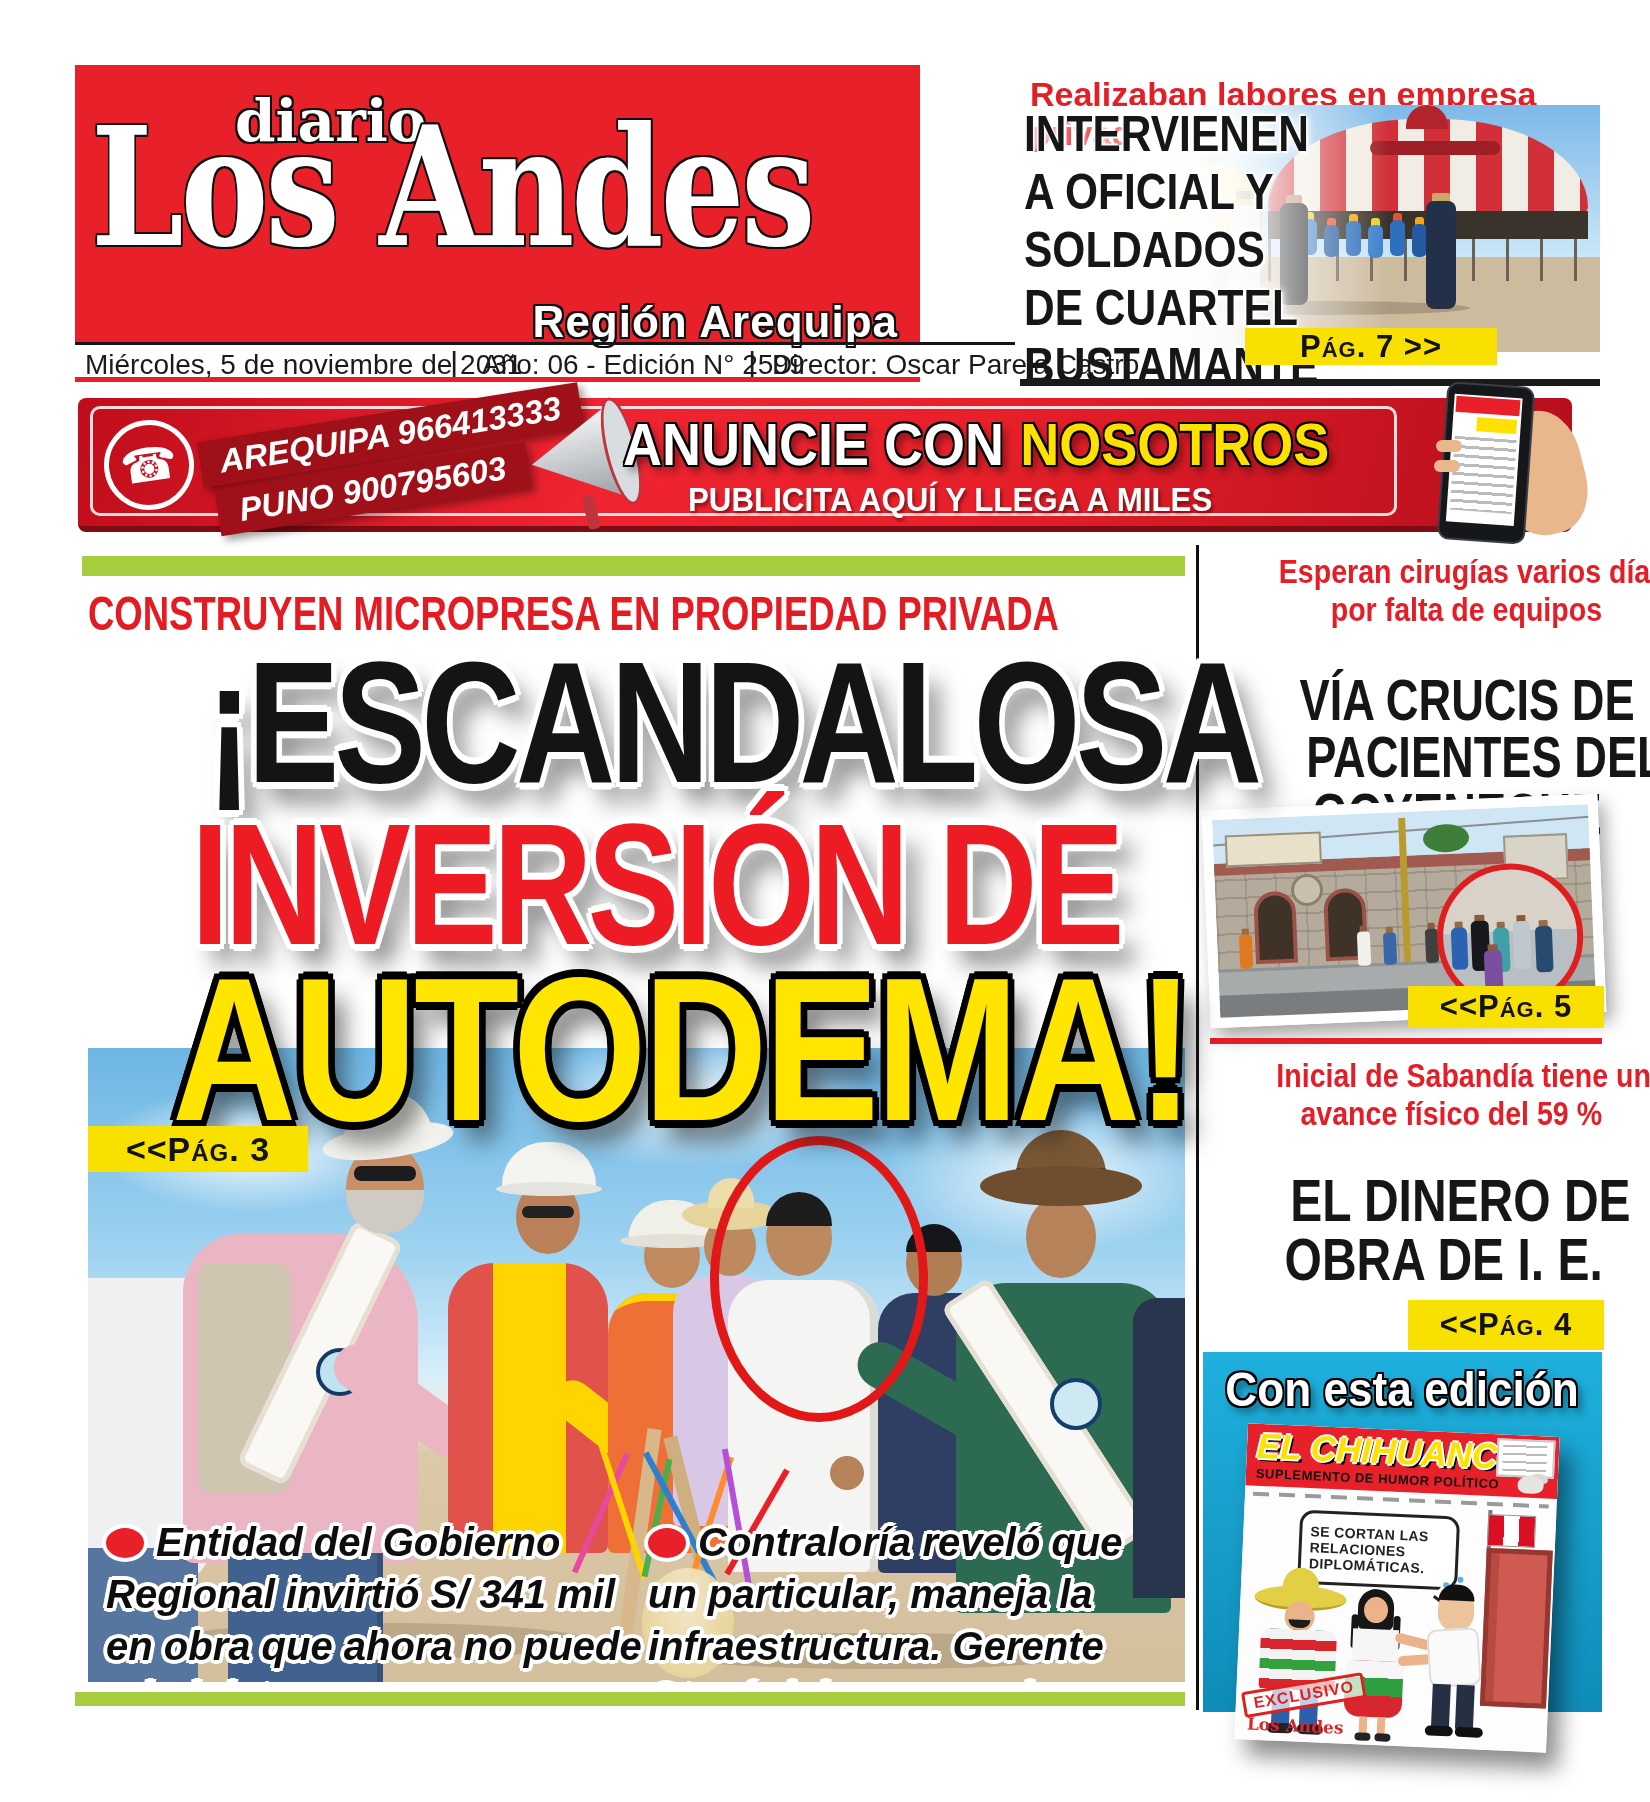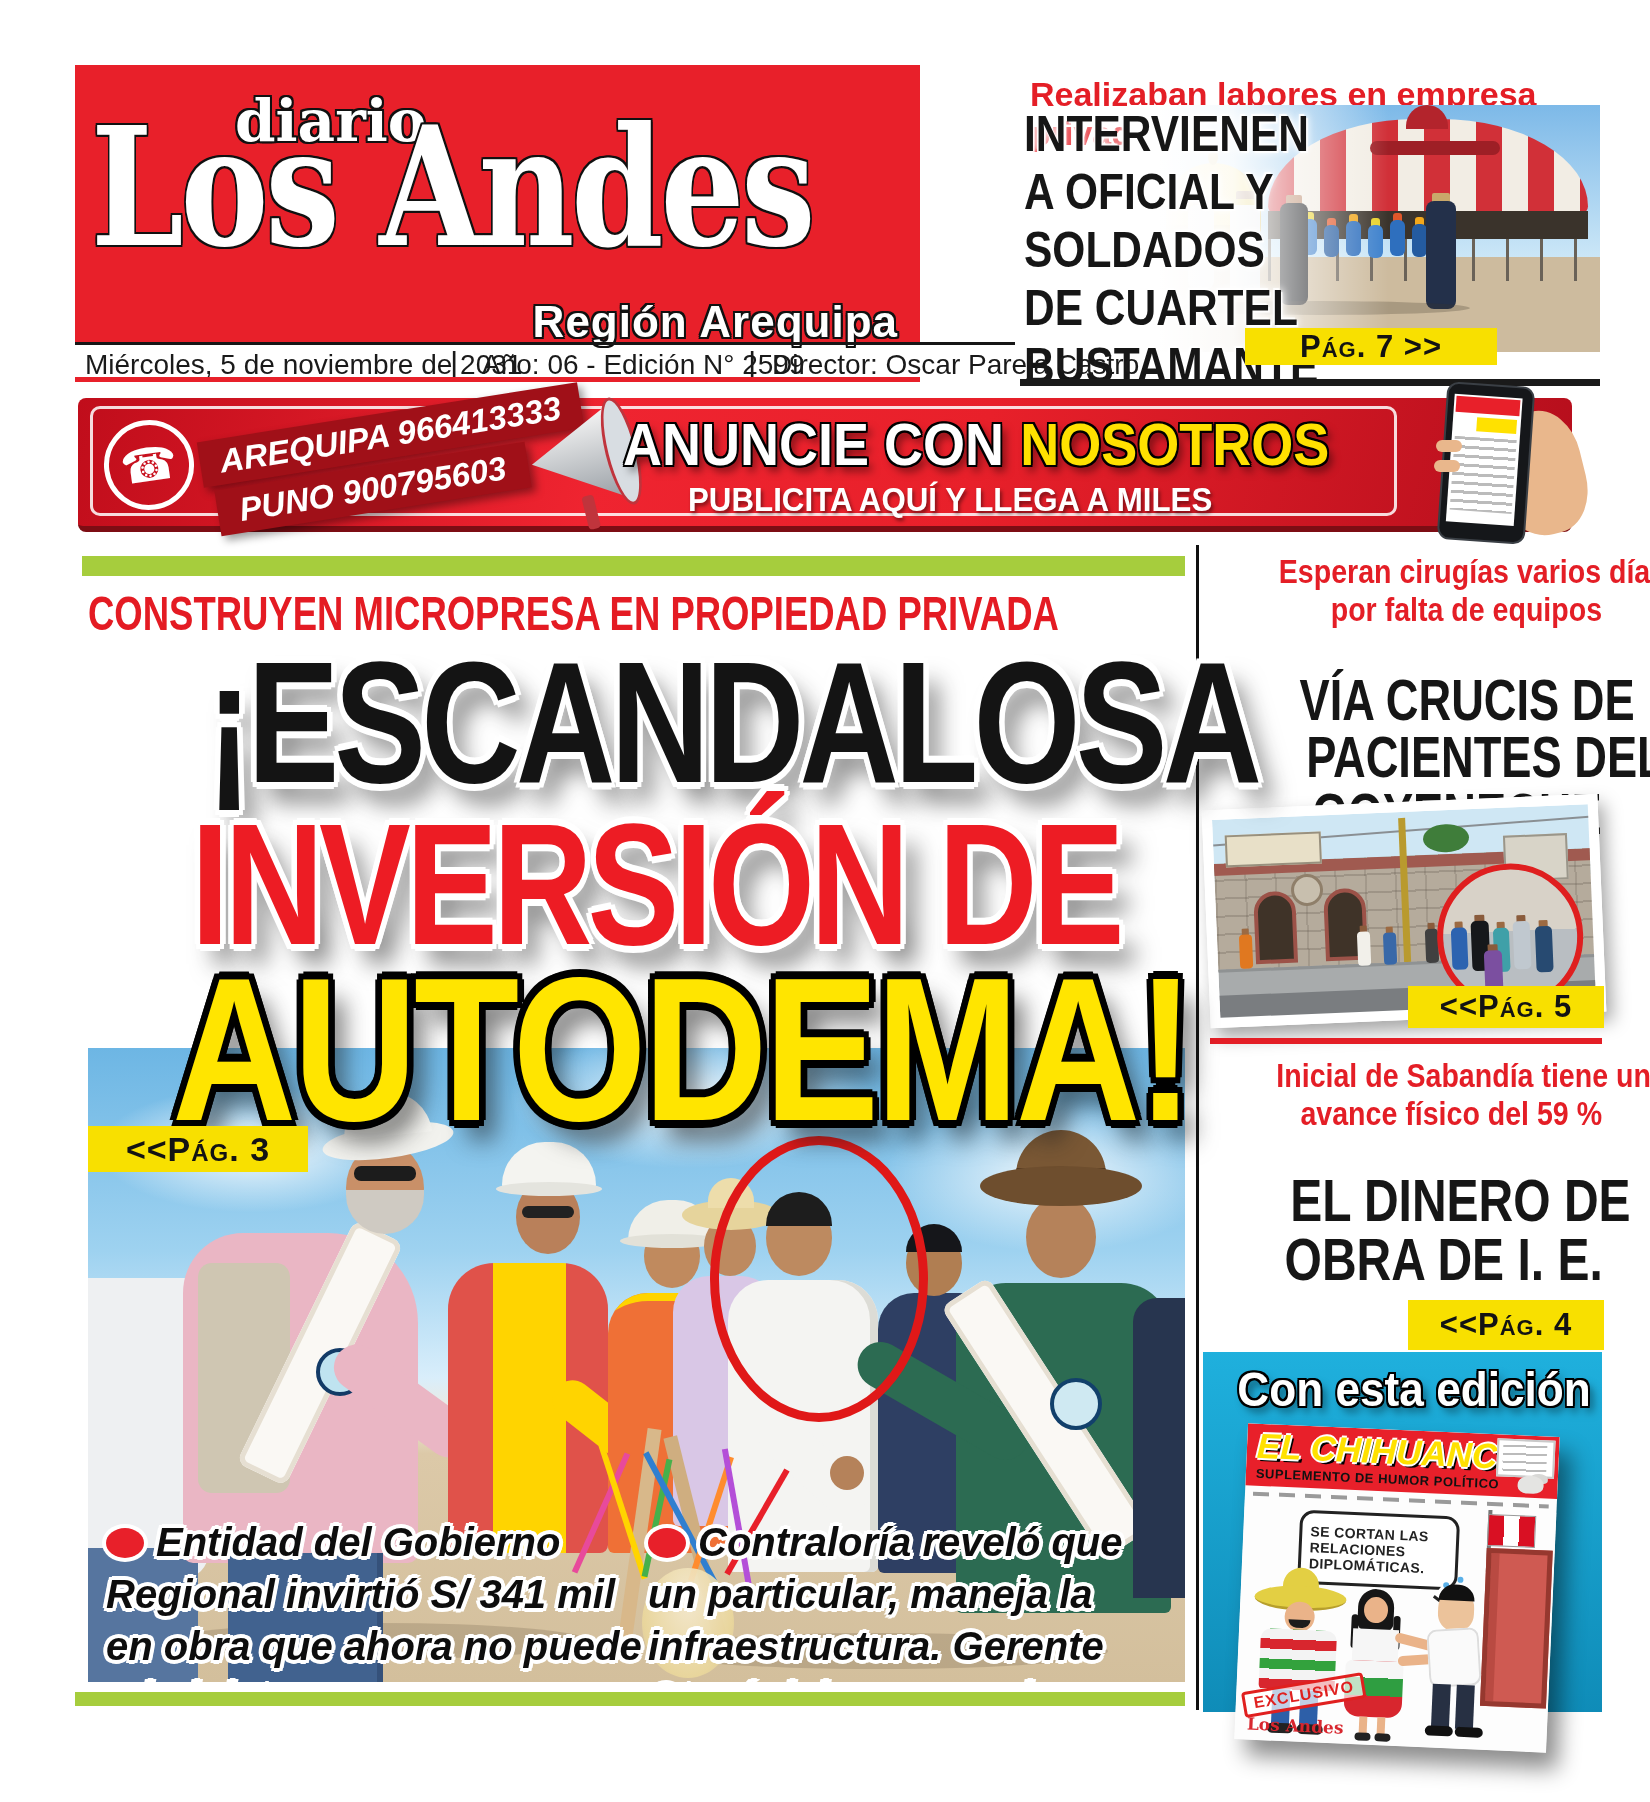--- a/index.html
+++ b/index.html
@@ -304,21 +304,21 @@
     <div><span class="cond r" style="transform:scaleX(.84);font-size:34px;">Inicial de Sabandía tiene un</span></div>
     <div><span class="cond r" style="transform:scaleX(.84);font-size:34px;">avance físico del 59 %</span></div>
   </div>
   <div class="abs head-r" style="left:1205px;top:1128px;width:397px;">
     <div><span class="cond r" style="transform:scaleX(.8);font-size:60px;">EL DINERO DE</span></div>
     <div><span class="cond r" style="transform:scaleX(.8);font-size:60px;">OBRA DE I. E.</span></div>
   </div>
   <div class="abs ptag" style="left:1408px;top:1300px;width:196px;height:50px;">&lt;&lt;Pág. 4</div>
 
   <div class="abs" style="left:1203px;top:1352px;width:399px;height:360px;background:linear-gradient(180deg,#1fb0dd,#0f8cb8);">
-    <div class="abs" style="left:0;top:10px;width:399px;text-align:center;padding-left:12px;">
+    <div class="abs" style="left:0;top:10px;width:399px;text-align:center;">
       <span class="cond c ob-s" style="transform:scaleX(.92);font-size:48px;font-weight:900;color:#fff;">Con esta edición</span>
     </div>
 
     <div class="abs" style="left:38px;top:78px;width:312px;height:316px;background:#fdfdfd;transform:rotate(2.5deg);
                 box-shadow:12px 16px 22px rgba(0,0,0,.45);overflow:hidden;">
       <div class="abs" style="left:0;top:0;width:312px;height:62px;background:#e8202a;">
         <span class="abs ow-s" style="left:10px;top:2px;font-size:35px;font-weight:900;font-style:italic;color:#ffe100;white-space:nowrap;
                      text-shadow:2px 0 0 #fff,-2px 0 0 #fff,0 2px 0 #fff,0 -2px 0 #fff,3px 3px 0 #000;">EL CHIHUANCO</span>
         <span class="abs" style="left:10px;top:42px;font-size:13px;font-weight:800;color:#111;letter-spacing:.5px;">SUPLEMENTO DE HUMOR POLÍTICO</span>
         <div class="abs" style="right:4px;top:4px;width:54px;height:34px;background:#fff;border:2px solid #c9c9c9;

